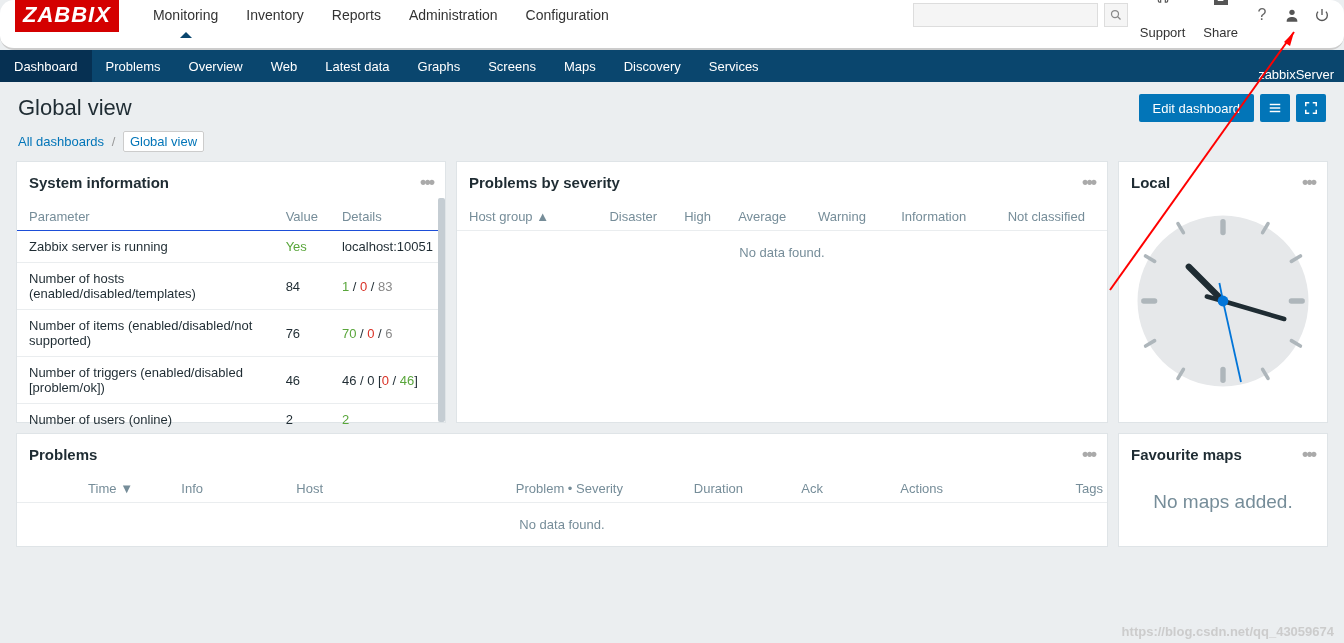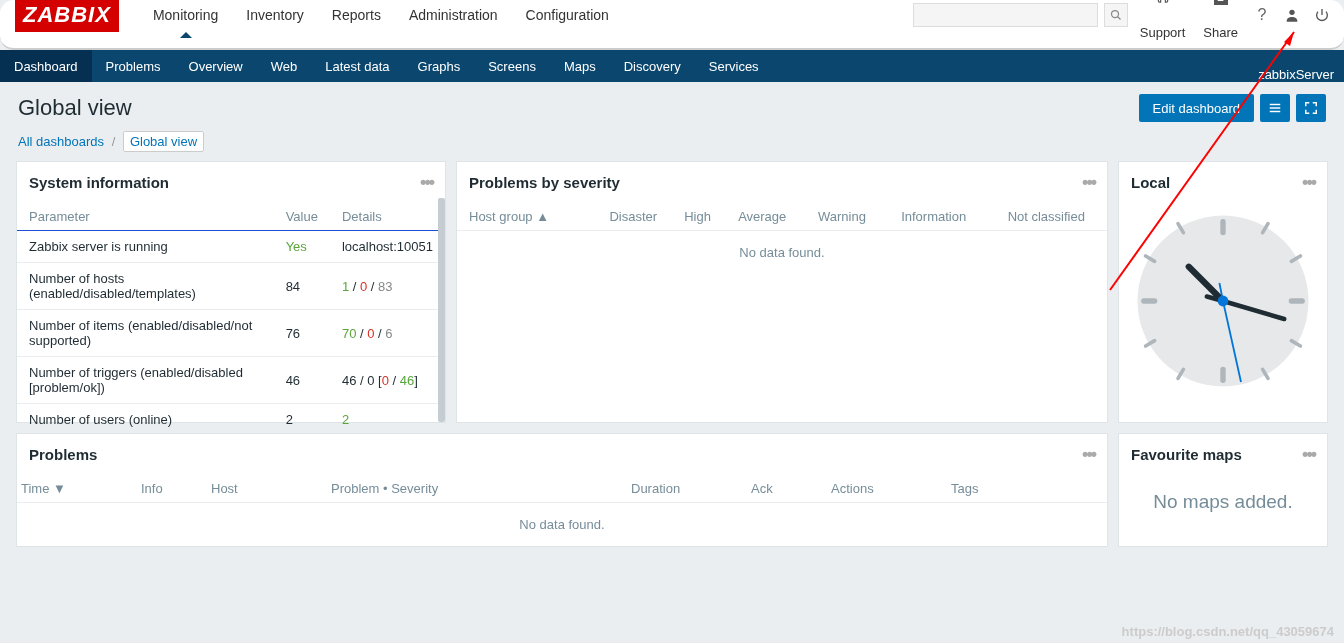--- a/index.html
+++ b/index.html
@@ -57,21 +57,21 @@
 .sev-table th:first-child { text-align: left; padding-left: 12px; }
 .no-data { text-align: center; padding: 14px; color: #768d99; }
 
 
 .clock-wrap { display: flex; justify-content: center; padding: 8px 0 12px 0; }
 .clock { width: 180px; height: 180px; position: relative; }
 
 
 .problems-widget { grid-column: 1 / span 2; }
 .prob-table { width: 100%; border-collapse: collapse; font-size: 13px; }
-.prob-table th { font-weight: normal; color: #768d99; padding: 6px 4px; border-bottom: 1px solid #eaedef; text-align: left; }
+.prob-table th { font-weight: normal; color: #768d99; padding: 6px 4px; border-bottom: 1px solid #eaedef; text-align: right; }
 
 
 .fav-maps { grid-column: 3; }
 .fav-empty { text-align: center; padding: 16px 8px; color: #768d99; font-size: 19px; }
 
 
 .red-arrow { position: absolute; pointer-events: none; z-index: 100; }
 
 
 .watermark { position: absolute; bottom: 4px; right: 10px; color: #ccc; font-size: 13px; font-weight: bold; }

